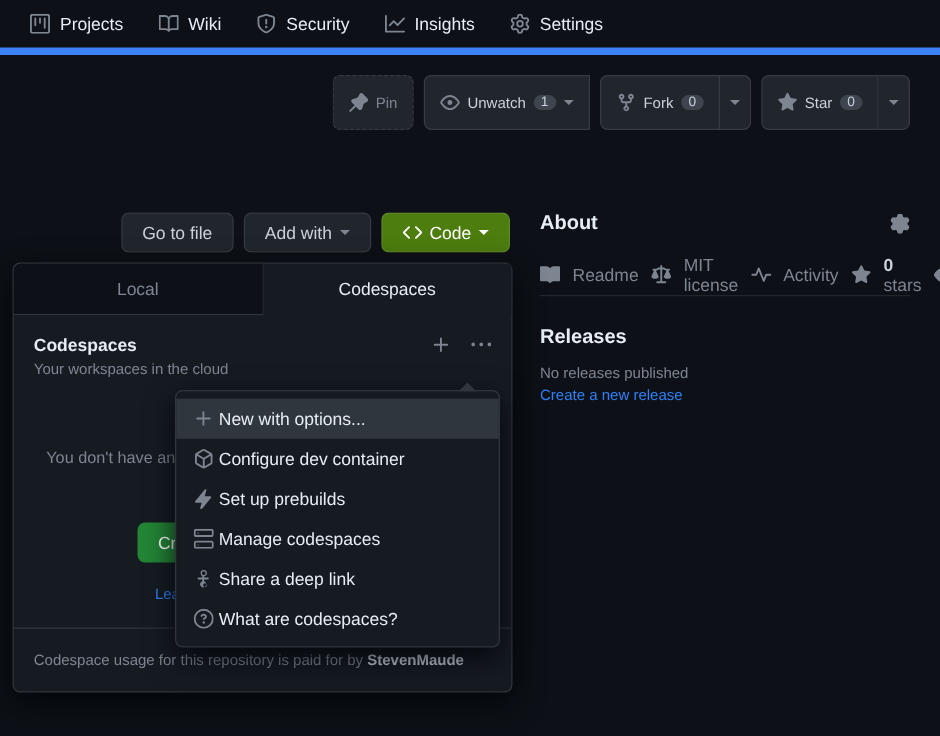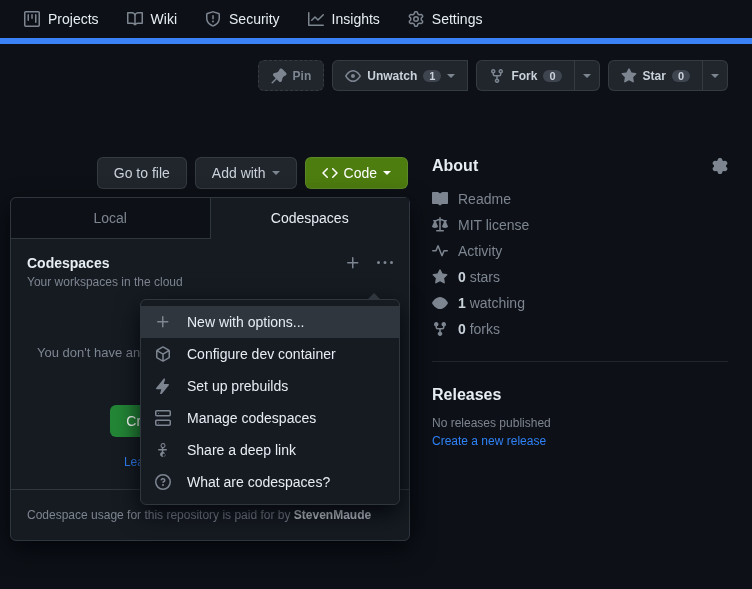--- a/index.html
+++ b/index.html
@@ -42,22 +42,21 @@
     display: inline-flex;
     align-items: center;
     gap: 6px;
     background: #21262d;
     border: 1px solid rgba(240,246,252,0.1);
     color: #c9d1d9;
     border-radius: 6px;
     padding: 5px 12px;
     font-size: 12px;
     cursor: pointer;
-    height: 31px;
-    font-weight: bold;
+    height: 44px;
   }
   .btn svg { fill: #7d8590; }
   .btn-group { display: flex; }
   .btn-group .btn:first-child { border-top-right-radius: 0; border-bottom-right-radius: 0; }
   .btn-group .btn.dd { border-top-left-radius: 0; border-bottom-left-radius: 0; border-left: 0; padding: 5px 8px; }
   .counter {
     background: rgba(110,118,129,0.4);
     border-radius: 10px;
     padding: 0 6px;
     font-size: 11px;
@@ -75,21 +74,21 @@
     background: #21262d; border: 1px solid rgba(240,246,252,0.1);
     color: #c9d1d9; border-radius: 6px; padding: 5px 16px; font-size: 14px; height: 32px; cursor: pointer;
   }
   .btn-primary { background: #4d7c0f; border-color: rgba(240,246,252,0.1); color: #fff; }
   .btn-primary svg { fill: #fff; }
   .btn-primary .caret { border-top-color: #fff; }
   .right-col { width: 296px; padding-top: 50px; }
   .about-head { display:flex; justify-content: space-between; align-items: center; margin-bottom: 16px;}
   .about-title { font-size: 16px; font-weight: 600; }
   .about-desc { font-size: 16px; color: #e6edf3; line-height: 1.5; margin-bottom: 16px; }
-  .meta-list { display: flex; flex-direction: column; gap: 10px; padding-bottom: 24px; border-bottom: 1px solid #21262d; margin-bottom: 24px;}
+  .meta-list { display: flex; flex-direction: row; gap: 10px; border-bottom: 1px solid #21262d; margin-bottom: 24px;}
   .meta-item { display: flex; align-items: center; gap: 10px; color: #7d8590; font-size: 14px; cursor: pointer;}
   .meta-item svg { fill: #7d8590; width:16px; height:16px; flex-shrink:0;}
   .meta-item b { color: #c9d1d9; font-weight: 600; }
   .releases-title { font-size: 16px; font-weight: 600; margin-bottom: 12px;}
   .releases-none { color: #7d8590; font-size: 12px; margin-bottom: 2px;}
   .releases-link { font-size: 12px; }
   
   .code-panel {
     position: absolute;
     top: 90px;
@@ -132,21 +131,21 @@
     padding: 6px 0;
   }
   .kebab-menu::before {
     content:'';
     position:absolute;
     top:-7px; right:18px;
     border-left:7px solid transparent;
     border-right:7px solid transparent;
     border-bottom:7px solid #30363d;
   }
-  .kebab-item { display:flex; align-items:center; gap:16px; padding: 8px 14px; font-size:14px; color:#e6edf3; cursor:pointer;}
+  .kebab-item { display:flex; align-items:center; gap:4px; padding: 8px 14px; font-size:14px; color:#e6edf3; cursor:pointer;}
   .kebab-item.hover { background:#30363d; }
   .kebab-item svg { fill:#7d8590; width:16px; height:16px;}
   .icon16 { width:16px; height:16px; }
 </style>
 </head>
 <body>
 
 <div class="nav-tabs">
   <div class="nav-tab">
     <svg class="icon16" viewBox="0 0 16 16">

